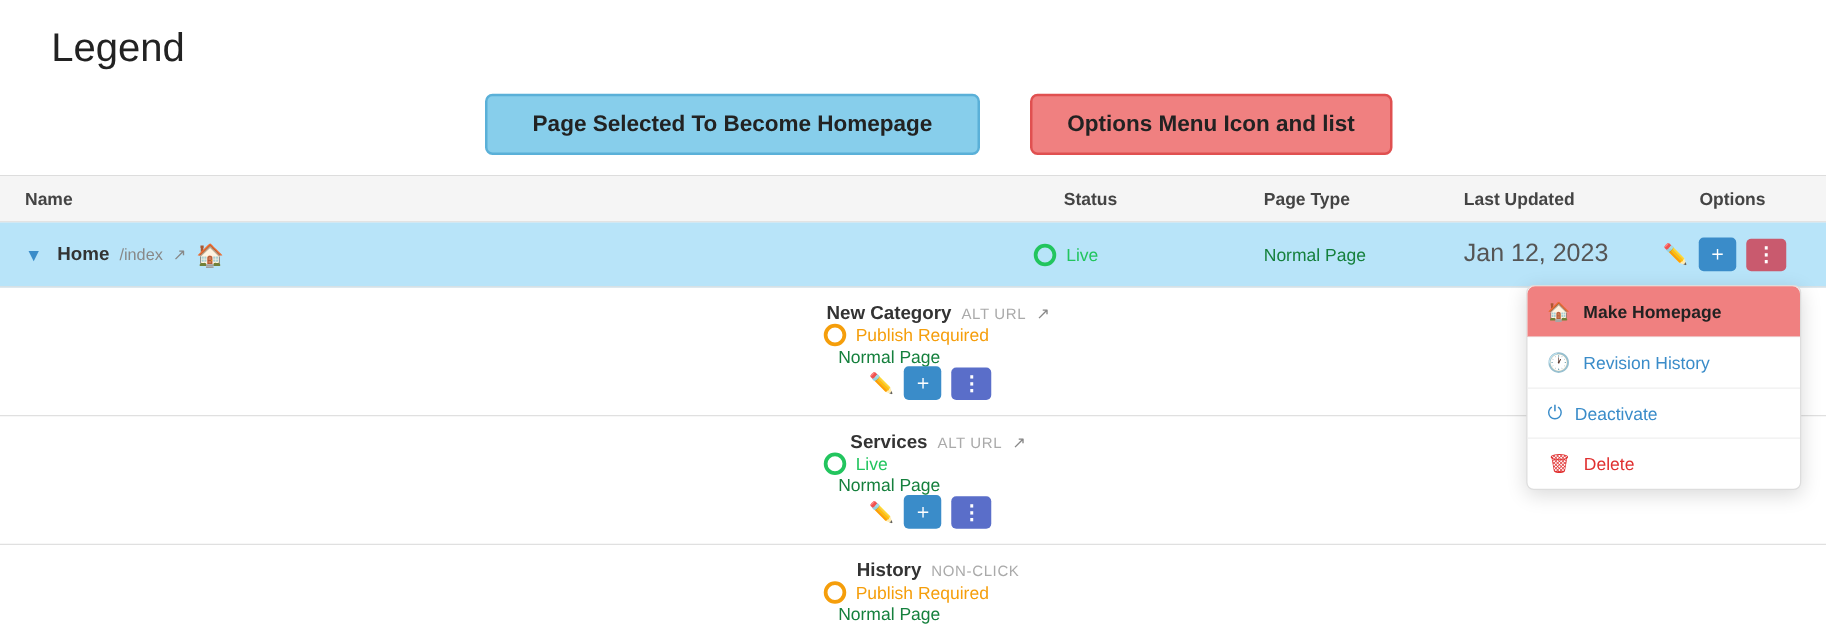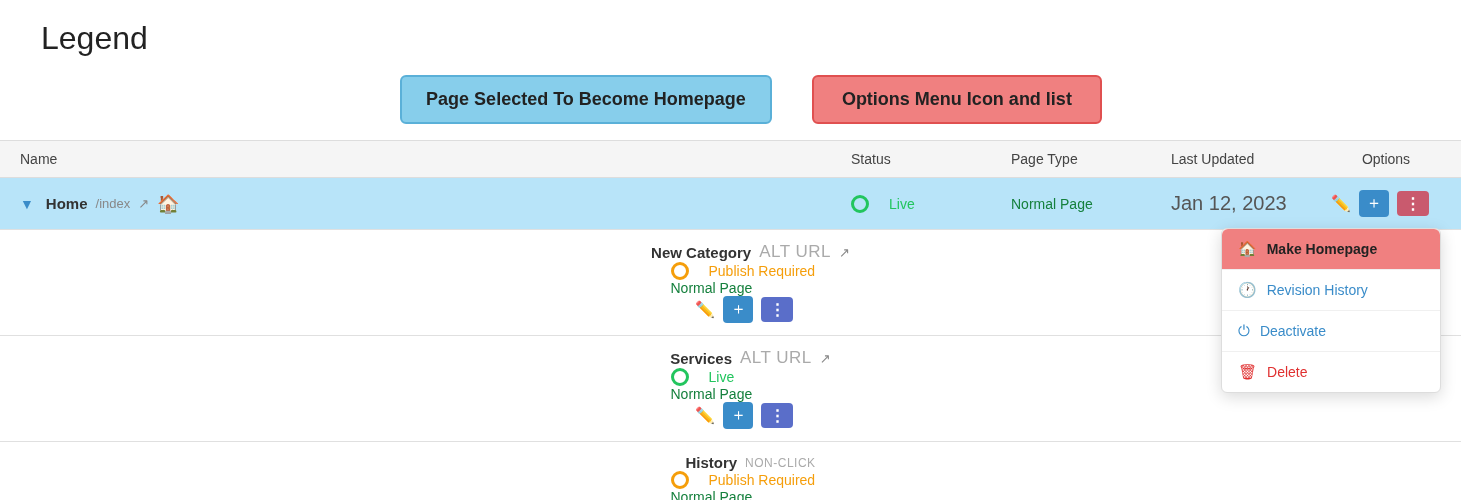--- a/index.html
+++ b/index.html
@@ -18,21 +18,21 @@
     }
     .legend-badges {
       display: flex;
       justify-content: center;
       gap: 40px;
     }
     .badge-blue {
       background: #87CEEB;
       border: 2px solid #5ab0d8;
       border-radius: 6px;
-      padding: 12px 24px;
+      padding: 12px 36px;
       font-size: 18px;
       font-weight: 600;
       color: #222;
     }
     .badge-red {
       background: #f08080;
       border: 2px solid #e05050;
       border-radius: 6px;
       padding: 12px 28px;
       font-size: 18px;
@@ -45,21 +45,21 @@
       border-top: 1px solid #ddd;
       position: relative;
     }
 
     .table-header {
       display: flex;
       align-items: center;
       padding: 10px 20px;
       background: #f5f5f5;
       border-bottom: 1px solid #ddd;
-      font-weight: 400;
+      font-weight: 700;
       color: #444;
       font-size: 14px;
     }
     .col-name { flex: 1; }
     .col-status { width: 160px; text-align: left; }
     .col-pagetype { width: 160px; text-align: left; }
     .col-lastupdated { width: 160px; text-align: left; }
     .col-options { width: 110px; text-align: center; }
 
     .table-row {
@@ -93,39 +93,39 @@
       font-weight: 600;
       color: #333;
       font-size: 15px;
     }
     .page-url {
       color: #888;
       font-size: 13px;
     }
     .alt-url-label {
       color: #aaa;
-      font-size: 17px;
+      font-size: 12px;
       font-weight: 500;
       letter-spacing: 0.5px;
     }
     .external-link-icon {
       color: #888;
       font-size: 13px;
     }
     .home-icon {
       color: #888;
       font-size: 18px;
       margin-right: 8px;
     }
 
     .status-cell {
-      width: 160px;
-      display: flex;
-      align-items: center;
-      gap: 20px;
+      width: 184px;
+      display: flex;
+      align-items: center;
+      gap: 8px;
     }
     .status-dot {
       width: 18px;
       height: 18px;
       border-radius: 50%;
       border: 3px solid;
       flex-shrink: 0;
     }
     .status-dot.live { border-color: #22c55e; background: transparent; }
     .status-dot.publish { border-color: #f59e0b; background: transparent; }

